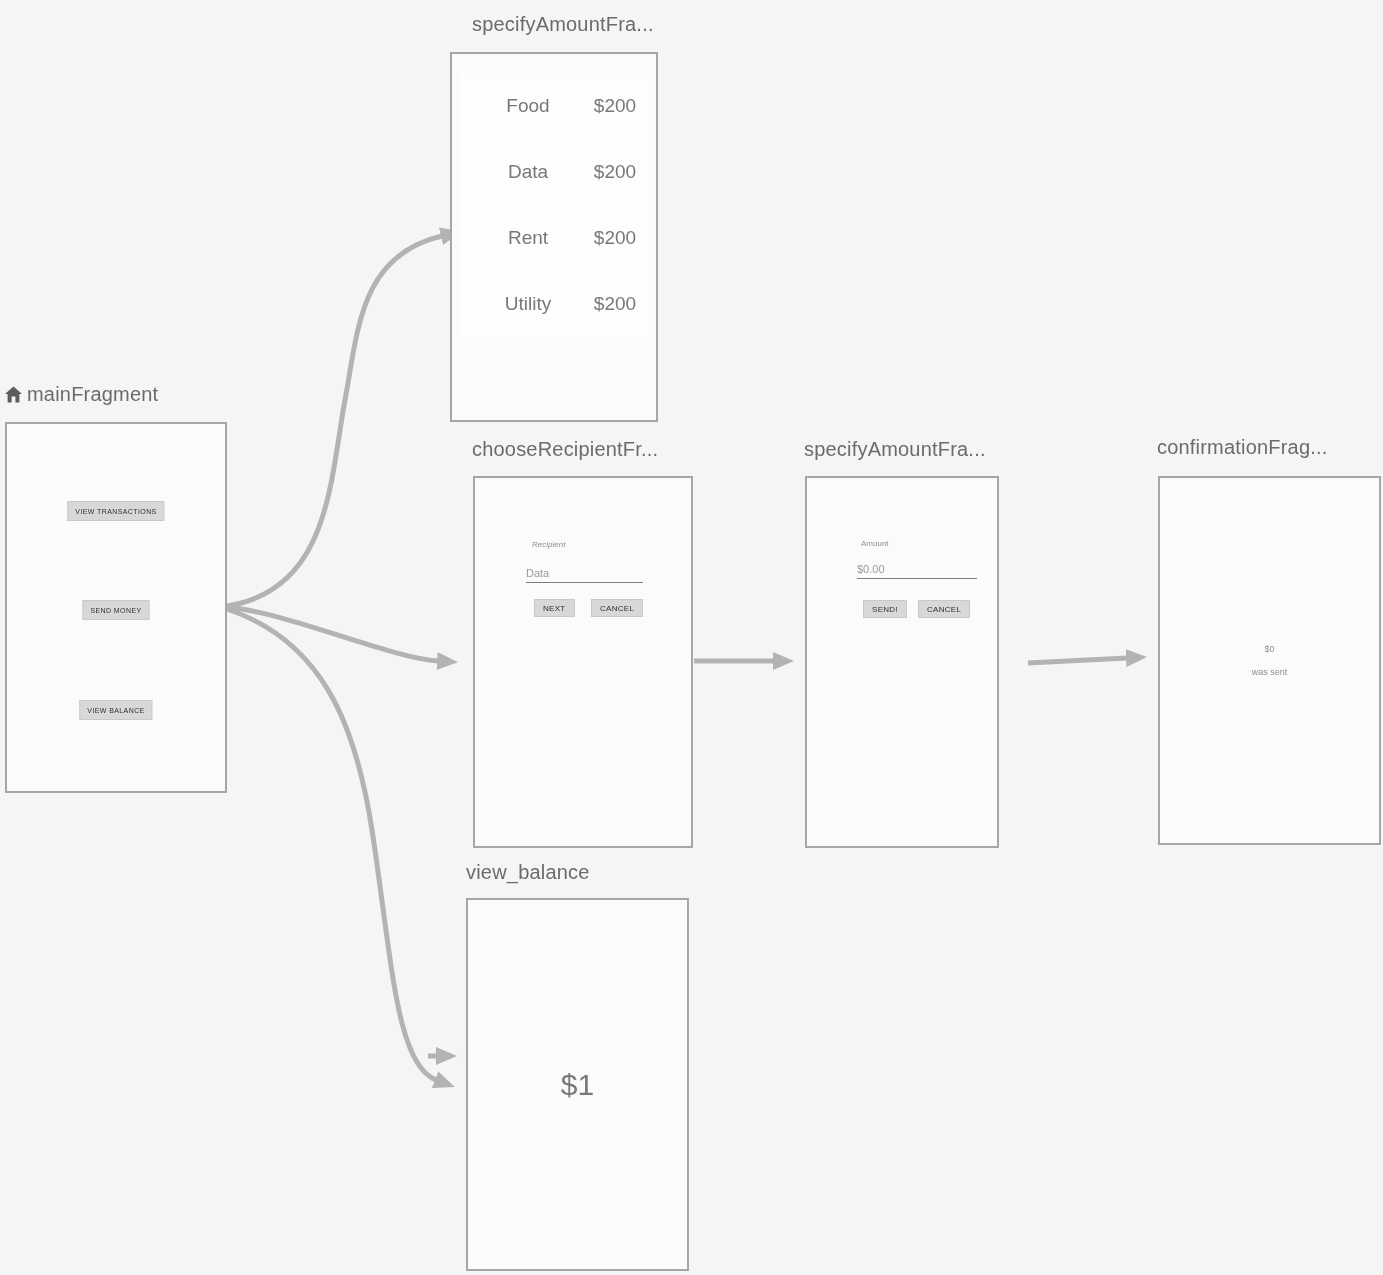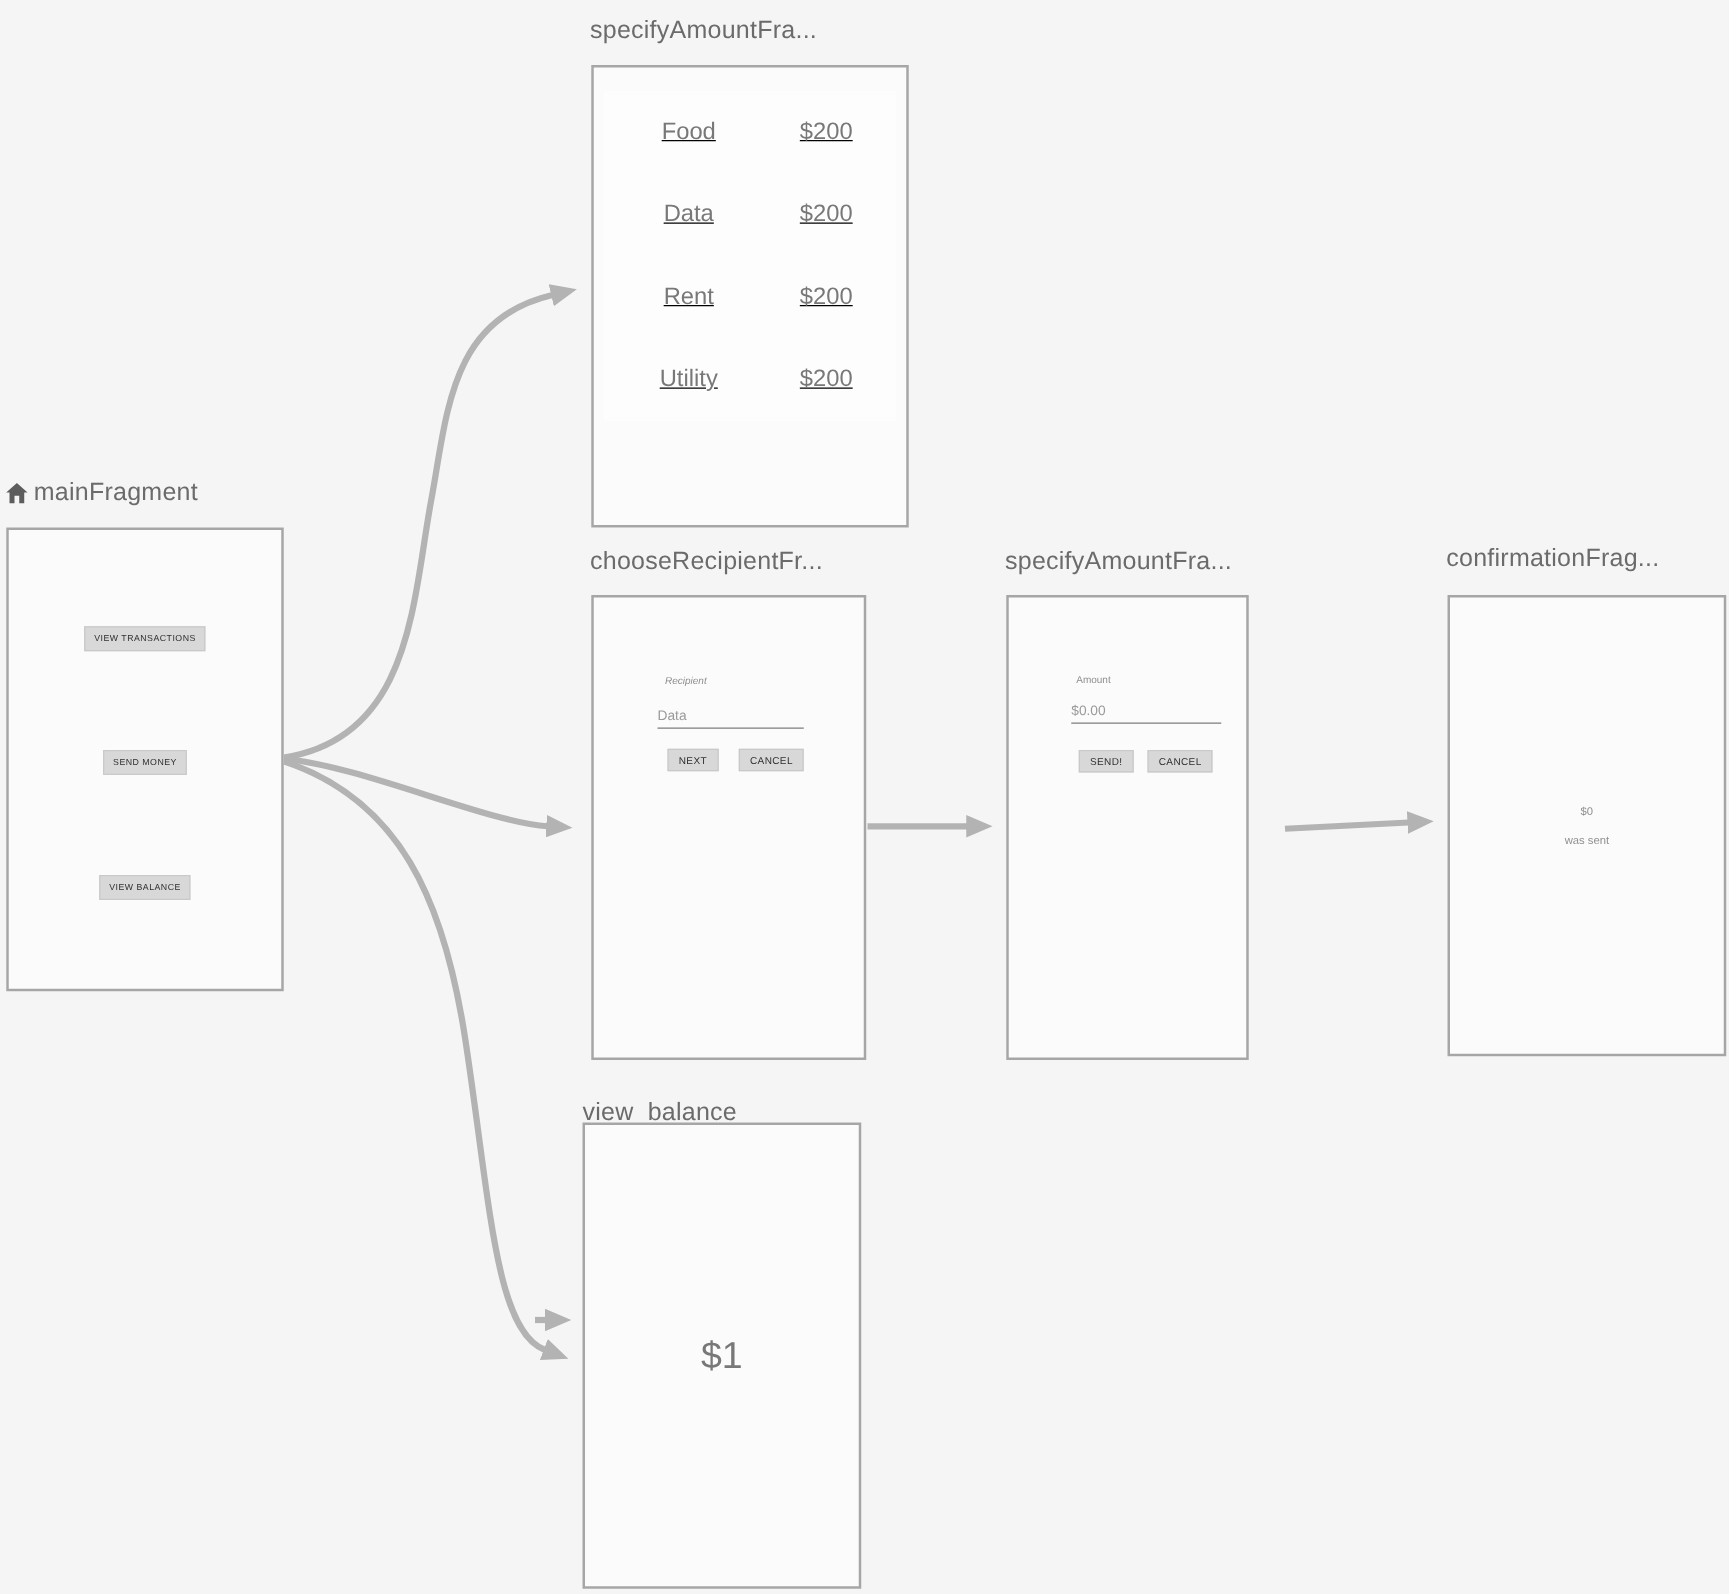--- a/index.html
+++ b/index.html
@@ -160,21 +160,21 @@
     </span>
     <span>mainFragment</span>
   </div>
   <div class="panel" style="left:5px; top:422px; width:222px; height:371px;">
     <div class="preview-btn" style="top:77px;">VIEW TRANSACTIONS</div>
     <div class="preview-btn" style="top:176px;">SEND MONEY</div>
     <div class="preview-btn" style="top:276px;">VIEW BALANCE</div>
   </div>
 
   <div class="frag-title" style="left:472px; top:13px;">specifyAmountFra...</div>
-  <div class="panel" style="left:473px; top:52px; width:254px; height:370px;text-decoration:underline;">
+  <div class="panel" style="left:450px; top:52px; width:208px; height:370px;">
     <div class="tx-list">
       <div class="tx-row">
         <span class="tx-label">Food</span>
         <span class="tx-amount">$200</span>
       </div>
       <div class="tx-row">
         <span class="tx-label">Data</span>
         <span class="tx-amount">$200</span>
       </div>
       <div class="tx-row">
@@ -205,18 +205,18 @@
     <div class="form-btn" style="left:56px; top:122px;">SEND!</div>
     <div class="form-btn" style="left:111px; top:122px;">CANCEL</div>
   </div>
 
   <div class="frag-title" style="left:1157px; top:436px;">confirmationFrag...</div>
   <div class="panel" style="left:1158px; top:476px; width:223px; height:369px;">
     <div class="confirm-line" style="top:166px;">$0</div>
     <div class="confirm-line" style="top:189px;">was sent</div>
   </div>
 
-  <div class="frag-title" style="left:466px; top:861px;margin-top:18px;">view_balance</div>
+  <div class="frag-title" style="left:466px; top:861px;">view_balance</div>
   <div class="panel" style="left:466px; top:898px; width:223px; height:373px;">
     <div class="balance-text" style="top:168px;">$1</div>
   </div>
 
 </div>
 
 </body></html>

